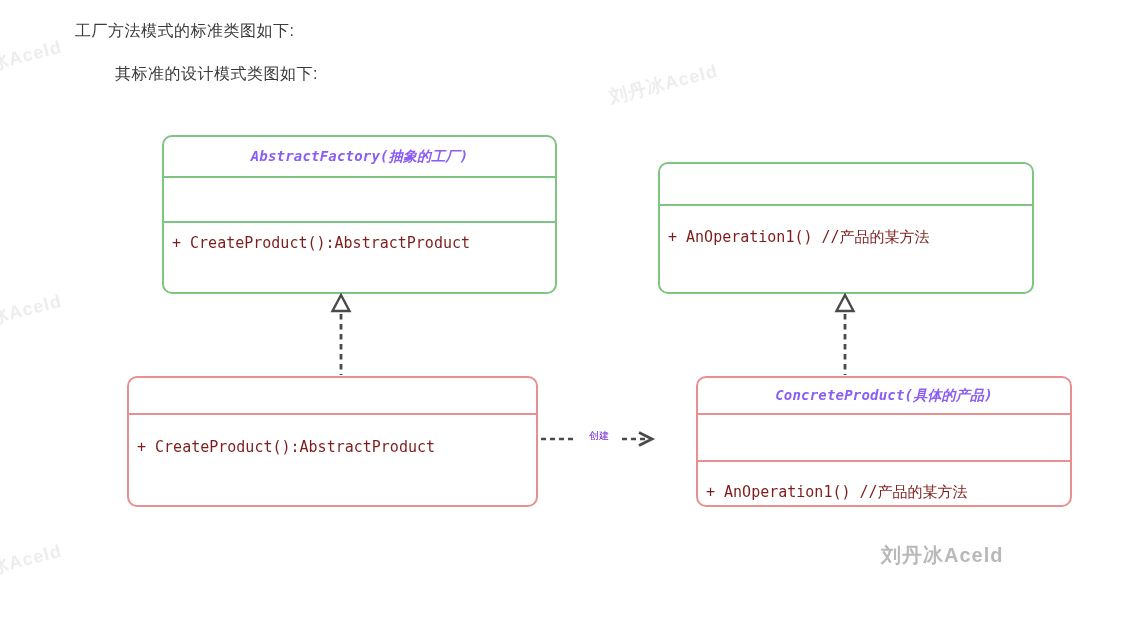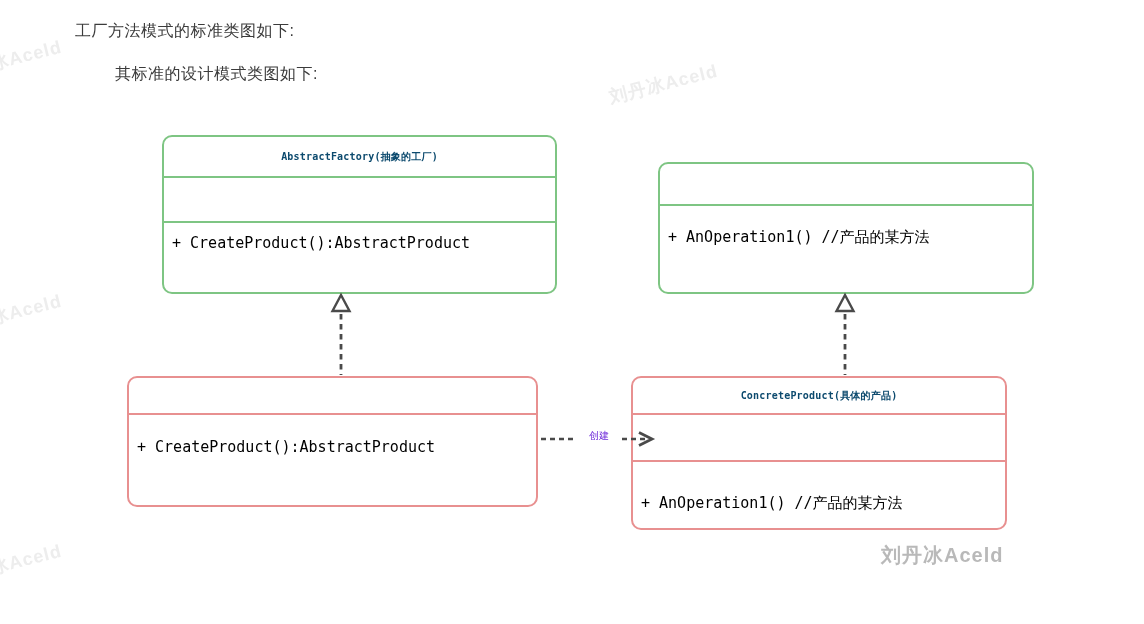--- a/index.html
+++ b/index.html
@@ -12,26 +12,26 @@
   }
   
   .uml-box{
     position:absolute;box-sizing:border-box;border:2px solid var(--bc);border-radius:10px;
     display:grid;background:transparent;
   }
   .uml-box.abstract{--bc:var(--abstract-class-border,#7ec583);}
   .uml-box.concrete{--bc:var(--concrete-class-border,#e89090);}
   .uml-title{
     border-bottom:2px solid var(--bc);display:flex;align-items:center;justify-content:center;
-    font-family:"DejaVu Sans Mono",monospace;font-weight:bold;font-size:10px;color:#0c4a6e;
-    letter-spacing:.2px;white-space:nowrap;
+    font-family:"DejaVu Sans Mono",monospace;font-weight:bold;font-size:14px;color:#8b5cf6;
+    letter-spacing:.2px;white-space:nowrap;font-style:italic;
   }
   .uml-attrs{border-bottom:2px solid var(--bc);}
   .uml-methods{
-    font-family:"DejaVu Sans Mono",monospace;font-size:15px;color:#000000;
+    font-family:"DejaVu Sans Mono",monospace;font-size:15px;color:#7f1d1d;
     padding:7px 6px 0 8px;line-height:26px;white-space:nowrap;
   }
   .uml-methods.center{display:flex;align-items:center;padding-top:16px;}
   
   svg.arrows{position:absolute;left:0;top:0;pointer-events:none;}
   .arrow-stroke{stroke:var(--arrow,#4a4a4a);}
   .create-label{
     position:absolute;left:575px;top:429px;width:48px;text-align:center;
     font-size:10px;color:#6d28d9;white-space:nowrap;
   }
@@ -74,21 +74,21 @@
     </div>
   </div>
 
   <div class="uml-box concrete" style="left:127px;top:376px;width:411px;height:131px;grid-template-rows:37px 47px 1fr">
     <div class="uml-attrs"></div>
     <div class="uml-methods center">
       <div>+ CreateProduct():AbstractProduct</div>
     </div>
   </div>
 
-  <div class="uml-box concrete" style="left:631px;top:376px;width:376px;height:154px;grid-template-rows:37px 47px 1fr">
+  <div class="uml-box concrete" style="left:696px;top:376px;width:376px;height:131px;grid-template-rows:37px 47px 1fr">
     <div class="uml-title">ConcreteProduct(具体的产品)</div>
     <div class="uml-attrs"></div>
     <div class="uml-methods center">
       <div>+ AnOperation1() //产品的某方法</div>
     </div>
   </div>
 
   <svg class="arrows" width="1144" height="624" viewBox="0 0 1144 624">
 
     <g>

